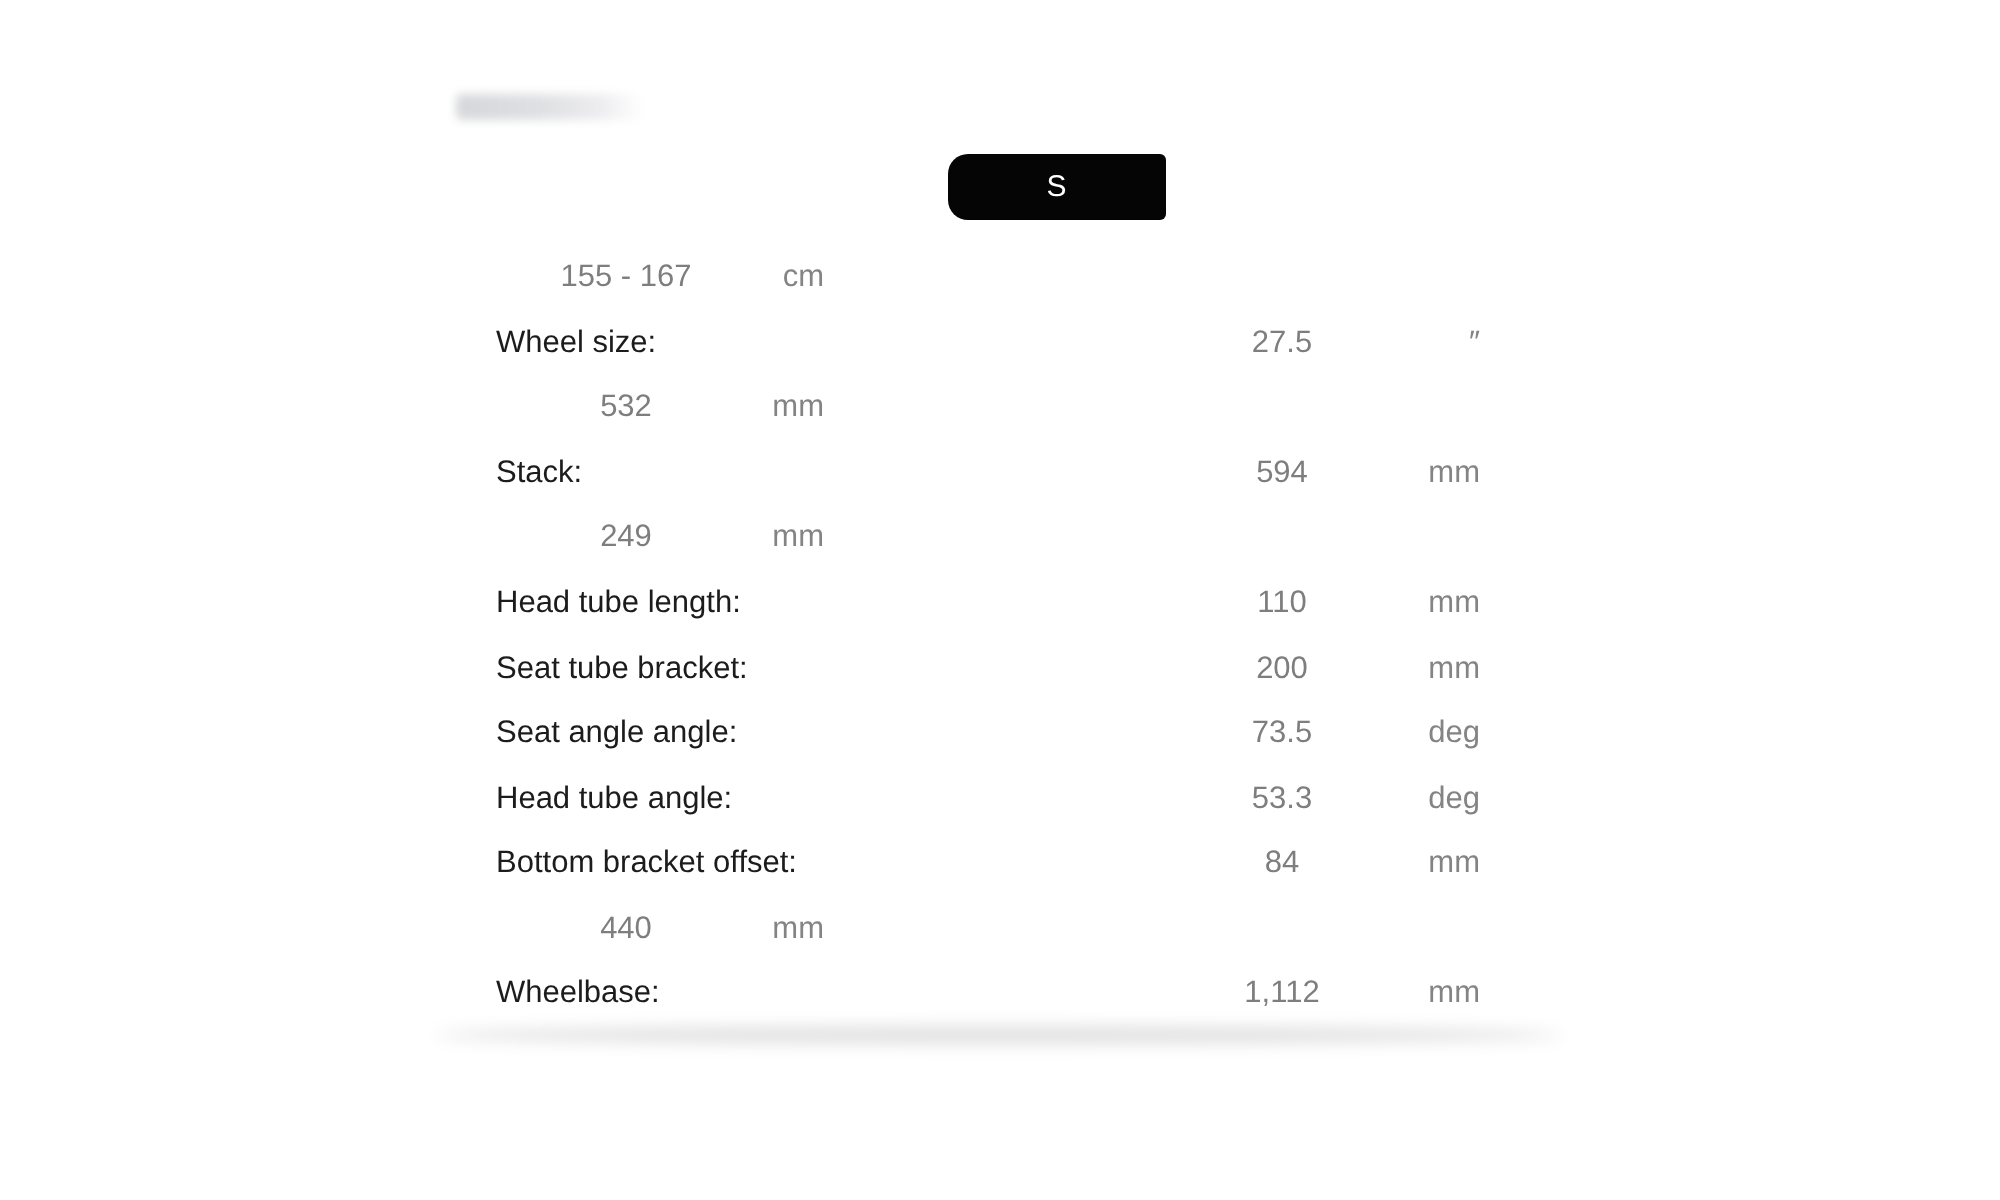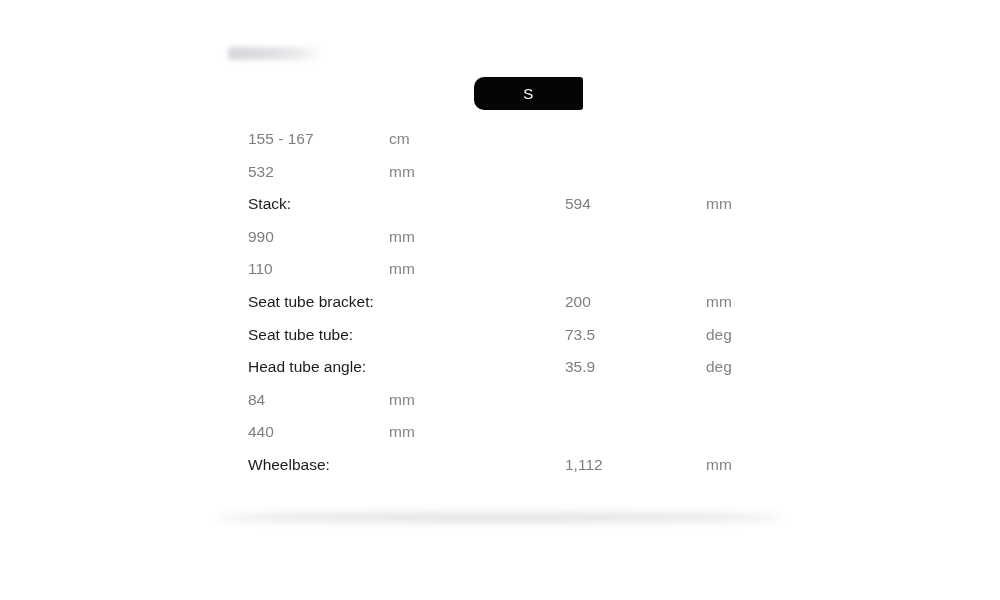--- a/index.html
+++ b/index.html
@@ -49,28 +49,27 @@
     height:32.55px;
     font-size:15.5px;
   }
   .geo-label{
     flex:1;
     color:#1c1c1c;
     white-space:nowrap;
   }
   .geo-value{
     width:130px;
-    text-align:left;
+    text-align:center;
     color:#7e7e7e;
     white-space:nowrap;
   }
   .geo-unit{
     width:34px;
-    margin-left:11px;
-    text-align:left;
+    text-align:right;
     color:#848484;
     white-space:nowrap;
   }
 
   
   .bottom-shadow{
     position:absolute;
     left:218px; top:513px;
     width:563px; height:9px;
     background:rgba(0,0,0,0.12);
@@ -88,61 +87,68 @@
   <div class="size-tab">
     <span>S</span>
   </div>
 
   <div class="geo-table">
     <div class="geo-row">
       <span class="geo-value">155 - 167</span>
       <span class="geo-unit">cm</span>
     </div>
 
+    <div class="geo-row">
+      <span class="geo-label">Wheel size:</span>
+      <span class="geo-value">27.5</span>
+      <span class="geo-unit">″</span>
+    </div>
 
     <div class="geo-row">
       <span class="geo-value">532</span>
       <span class="geo-unit">mm</span>
     </div>
 
     <div class="geo-row">
       <span class="geo-label">Stack:</span>
       <span class="geo-value">594</span>
       <span class="geo-unit">mm</span>
     </div>
 
     <div class="geo-row">
-      <span class="geo-value">990</span>
+      <span class="geo-value">249</span>
       <span class="geo-unit">mm</span>
     </div>
 
     <div class="geo-row">
+      <span class="geo-label">Head tube length:</span>
       <span class="geo-value">110</span>
       <span class="geo-unit">mm</span>
     </div>
 
     <div class="geo-row">
       <span class="geo-label">Seat tube bracket:</span>
       <span class="geo-value">200</span>
       <span class="geo-unit">mm</span>
     </div>
 
     <div class="geo-row">
-      <span class="geo-label">Seat tube tube:</span>
+      <span class="geo-label">Seat angle angle:</span>
       <span class="geo-value">73.5</span>
       <span class="geo-unit">deg</span>
     </div>
 
     <div class="geo-row">
       <span class="geo-label">Head tube angle:</span>
-      <span class="geo-value">35.9</span>
+      <span class="geo-value">53.3</span>
       <span class="geo-unit">deg</span>
     </div>
 
     <div class="geo-row">
+      <span class="geo-label">Bottom bracket offset:</span>
       <span class="geo-value">84</span>
       <span class="geo-unit">mm</span>
     </div>
 
     <div class="geo-row">
       <span class="geo-value">440</span>
       <span class="geo-unit">mm</span>
     </div>
 
     <div class="geo-row">

